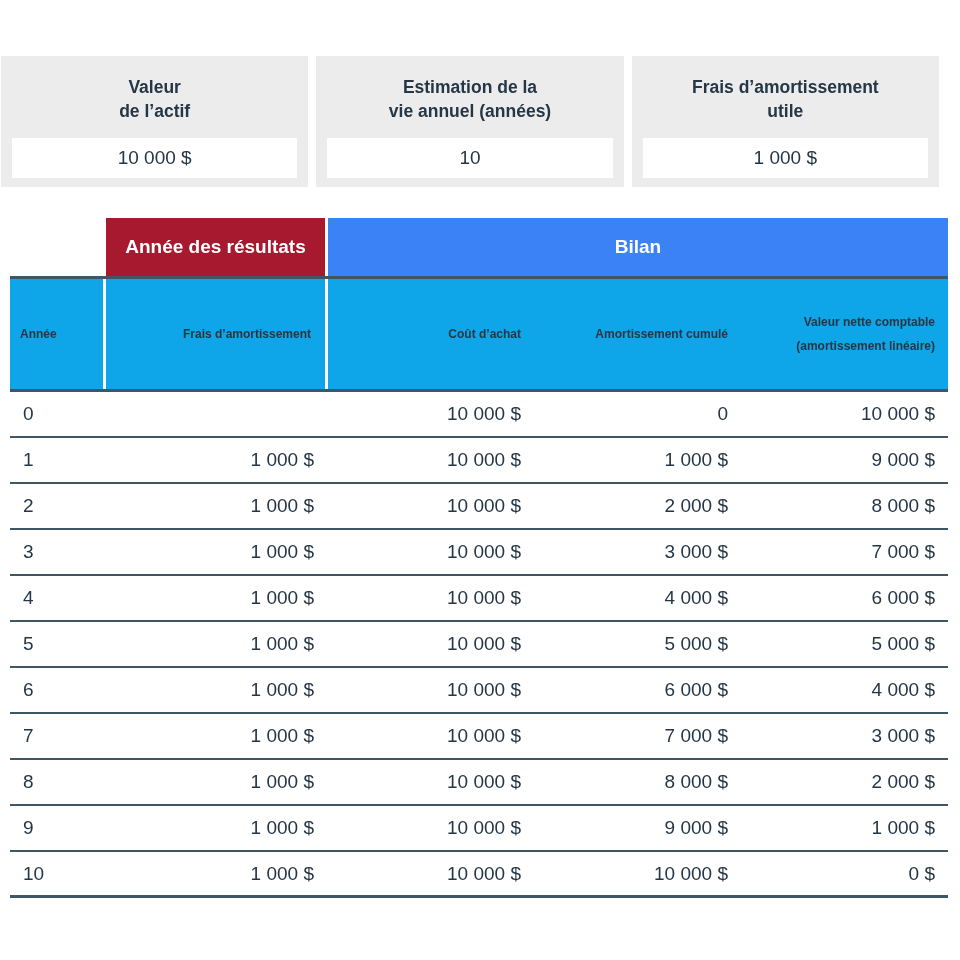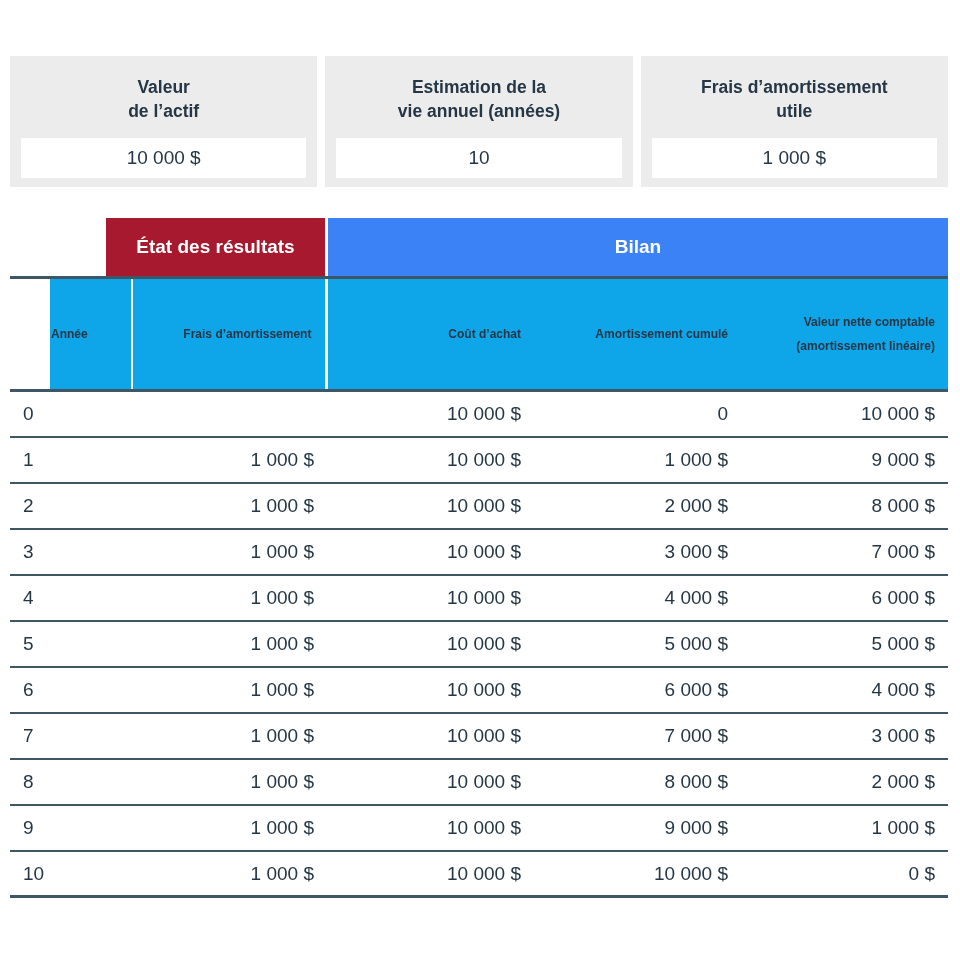--- a/index.html
+++ b/index.html
@@ -1,21 +1,21 @@
 <!DOCTYPE html>
 <html><head>
 <meta charset="utf-8">
 <style>
   * { margin:0; padding:0; box-sizing:border-box; }
   html,body { width:960px; height:960px; background:#ffffff;
     font-family:"Liberation Sans", sans-serif; color:#253746; }
   .page { position:relative; width:960px; height:960px; background:#ffffff; overflow:hidden; }
 
   
-  .summary-row { position:absolute; left:10px; top:56px; width:938px;
+  .summary-row { position:absolute; left:1px; top:56px; width:938px;
     display:flex; gap:8px; }
   .sbox { flex:1; background:#ececec; height:131px;
     display:flex; flex-direction:column; }
   .sbox-title { flex:1; display:flex; flex-direction:column; justify-content:center;
     text-align:center; font-weight:700; font-size:17.5px; line-height:24px;
     color:#253746; padding-top:4px; }
   .sbox-value { background:#ffffff; height:40px; margin:0 11px 9px 11px;
     display:flex; align-items:center; justify-content:center;
     font-size:19px; font-weight:400; color:#253746; }
 
@@ -27,21 +27,21 @@
   .band { display:flex; align-items:center; justify-content:center;
     color:#ffffff; font-weight:700; font-size:19px; }
   .band.dark { width:219px; background:#a6192e; }
   .band-gap { width:3px; background:#ffffff; }
   .band.bright { width:620px; background:#3b82f6; }
 
   .col-header-row { display:flex; height:116px;
     border-top:3px solid #3f5665; border-bottom:3px solid #3f5665; }
   .hcell { background:#0ea5e9; display:flex; align-items:center;
     font-weight:700; font-size:12px; line-height:24px; color:#253746; }
-  .hcell.annee { width:93px; padding-left:1px; justify-content:flex-start;margin-left:40px; }
+  .hcell.annee { width:93px; padding-left:10px; justify-content:flex-start; }
   .hgap { width:3px; background:#ffffff; }
   .hcell.frais { width:219px; padding-right:14px; justify-content:flex-end; text-align:right; }
   .bilan-cols { width:620px; display:flex; background:#ececec; }
   .bilan-cols .hcell { padding-right:13px; justify-content:flex-end; text-align:right; }
   .bilan-cols .hcell.b0 { width:206px; }
   .bilan-cols .hcell.b1 { width:207px; }
   .bilan-cols .hcell.b2 { width:207px; }
 
   .tbody { width:938px; }
   .trow { display:flex; height:46px; border-bottom:2px solid #3f5665;
@@ -81,21 +81,21 @@
         <span>utile</span>
       </div>
       <div class="sbox-value">1 000 $</div>
     </div>
   </div>
 
   <div class="table-wrap">
 
     <div class="band-row">
       <div class="band-spacer"></div>
-      <div class="band dark">État des résultats</div>
+      <div class="band dark">Année des résultats</div>
       <div class="band-gap"></div>
       <div class="band bright">Bilan</div>
     </div>
 
     <div class="col-header-row">
       <div class="hcell annee">Année</div>
       <div class="hgap"></div>
       <div class="hcell frais">Frais d’amortissement</div>
       <div class="hgap"></div>
       <div class="bilan-cols">

